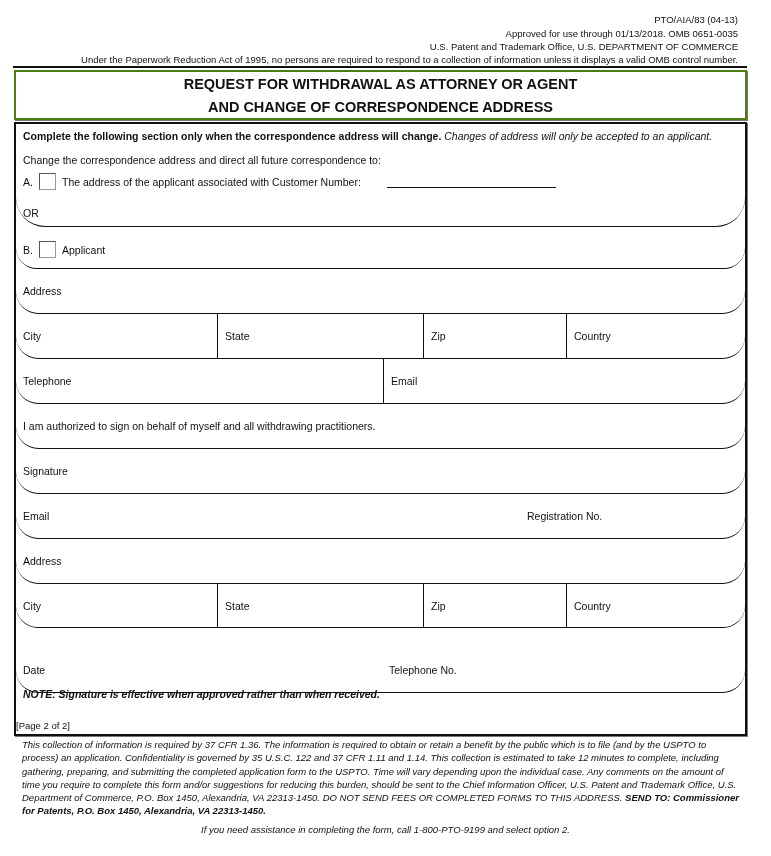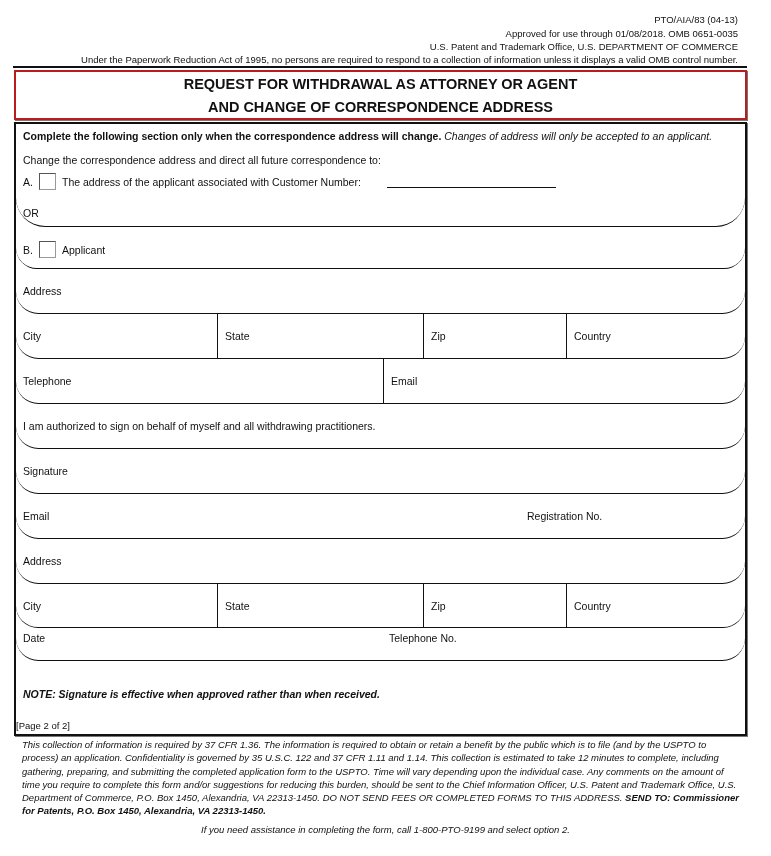--- a/index.html
+++ b/index.html
@@ -9,21 +9,21 @@
   }
   .hdr { position: absolute; right: 33px; text-align: right; font-size: 9.5px; line-height: 12px; color:#111; }
   #hdr1 { top: 14px; }
   #hdr2 { top: 28px; }
   #hdr3 { top: 41px; }
   #hdr4 { top: 54px; right: 33px; }
   .rule { position:absolute; left: 13px; width: 734px; top: 66px; height: 0; border-top: 2px solid #111; }
 
   .title-box {
     position: absolute; left: 14px; top: 70px; width: 729px; height: 46px;
-    border: 2px solid #b91c1c; box-shadow: 1px 1px 0 #777;
+    border: 2px solid #4d7c0f; box-shadow: 1px 1px 0 #777;
     text-align: center; font-weight: bold; font-size: 14.5px; line-height: 23px;
   }
 
   .form-box {
     position: absolute; left: 14px; top: 122px; width: 729px; height: 610px;
     border: 2px solid #111; box-shadow: 1px 1px 0 #777;
   }
   .row { position: absolute; left: 0; width: 729px; border-bottom: 1.5px solid #111; box-sizing: border-box; border-radius: 29px; }
   .cell { position: absolute; top: 0; bottom: 0; box-sizing: border-box; }
   .vline { border-left: 1.5px solid #111; }
@@ -41,21 +41,21 @@
   }
   .assist {
     position: absolute; left: 0; width: 771px; top: 824px; text-align: center;
     font-size: 9.5px; font-style: italic;
   }
 </style>
 </head>
 <body>
 
 <div class="hdr" id="hdr1">PTO/AIA/83 (04-13)</div>
-<div class="hdr" id="hdr2">Approved for use through 01/08/2018. OMB 0651-0035</div>
+<div class="hdr" id="hdr2">Approved for use through 01/13/2018. OMB 0651-0035</div>
 <div class="hdr" id="hdr3">U.S. Patent and Trademark Office, U.S. DEPARTMENT OF COMMERCE</div>
 <div class="hdr" id="hdr4">Under the Paperwork Reduction Act of 1995, no persons are required to respond to a collection of information unless it displays a valid OMB control number.</div>
 <div class="rule"></div>
 
 <div class="title-box">
   <div style="margin-top:1px;">REQUEST FOR WITHDRAWAL AS ATTORNEY OR AGENT</div>
   <div>AND CHANGE OF CORRESPONDENCE ADDRESS</div>
 </div>
 
 <div class="form-box">
@@ -136,21 +136,21 @@
       <div class="lbl" style="left:7px; top:16px;">State</div>
     </div>
     <div class="cell vline" style="left:407px; width:143px;">
       <div class="lbl" style="left:7px; top:16px;">Zip</div>
     </div>
     <div class="cell vline" style="left:550px; width:179px;">
       <div class="lbl" style="left:7px; top:16px;">Country</div>
     </div>
   </div>
 
-  <div class="row" style="top:492px; height:45px;">
+  <div class="row" style="top:524px; height:45px;">
     <div class="cell" style="left:0; width:366px;">
       <div class="lbl" style="left:7px; top:16px;">Date</div>
     </div>
     <div class="cell" style="left:366px; width:363px;">
       <div class="lbl" style="left:7px; top:16px;">Telephone No.</div>
     </div>
   </div>
 
   <div class="lbl" style="left:7px; top:564px; font-weight:bold; font-style:italic;">NOTE:  Signature is effective when approved rather than when received.</div>
   <div class="lbl" style="left:0; width:729px; text-align:left; top:596px; font-size:9.5px;">[Page 2 of 2]</div>

